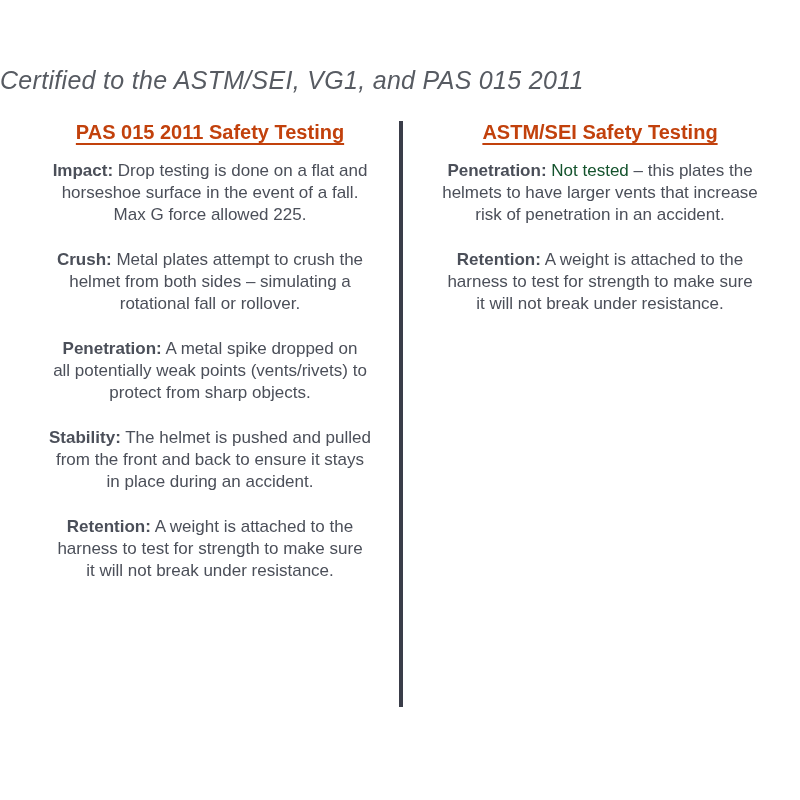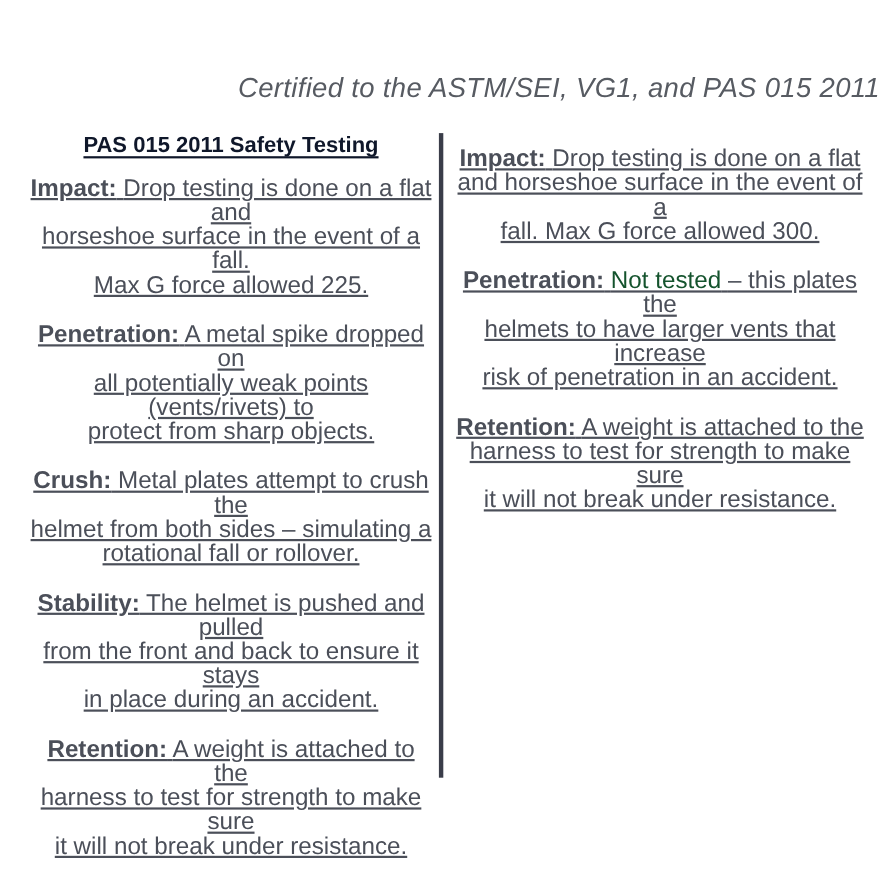--- a/index.html
+++ b/index.html
@@ -15,21 +15,21 @@
     color: #4b4f59;
   }
   .page {
     width: 800px;
     height: 800px;
     position: relative;
   }
   .main-title {
     margin: 0;
     padding-top: 66px;
-    text-align: right;
+    text-align: left;
     font-style: italic;
     font-weight: normal;
     font-size: 25px;
     letter-spacing: 0.3px;
     color: #575b62;
   }
   .columns {
     display: flex;
     align-items: flex-start;
     margin-top: 26px;
@@ -45,31 +45,30 @@
     height: 586px;
     background: #3a3d49;
     margin-left: 5px;
     margin-right: 9px;
     flex: 0 0 auto;
   }
   .col-heading {
     margin: 0 0 16px 0;
     font-size: 20px;
     font-weight: bold;
-    color: #0f172a;
+    color: #c2410c;
     text-decoration: underline;
     text-decoration-thickness: 2px;
     text-underline-offset: 4px;
   }
   .test-para {
     margin: 12px 0 23px 0;
-    font-size: 22px;
+    font-size: 17px;
     line-height: 22px;
     white-space: pre-line;
-    text-decoration: underline;
   }
   .test-label {
     font-weight: bold;
   }
   .red-flag {
     color: #14532d;
   }
   .footer-para {
     margin: 0;
     font-size: 17px;
@@ -91,45 +90,43 @@
 
   <div class="columns">
 
     <div class="col col-left">
       <h2 class="col-heading">PAS 015 2011 Safety Testing</h2>
 
       <p class="test-para"><strong class="test-label">Impact:</strong> <span>Drop testing is done on a flat and
 horseshoe surface in the event of a fall.
 Max G force allowed 225.</span></p>
 
+      <p class="test-para"><strong class="test-label">Crush:</strong> <span>Metal plates attempt to crush the
+helmet from both sides – simulating a
+rotational fall or rollover.</span></p>
+
       <p class="test-para"><strong class="test-label">Penetration:</strong> <span>A metal spike dropped on
 all potentially weak points (vents/rivets) to
 protect from sharp objects.</span></p>
-
-      <p class="test-para"><strong class="test-label">Crush:</strong> <span>Metal plates attempt to crush the
-helmet from both sides – simulating a
-rotational fall or rollover.</span></p>
 
       <p class="test-para"><strong class="test-label">Stability:</strong> <span>The helmet is pushed and pulled
 from the front and back to ensure it stays
 in place during an accident.</span></p>
 
       <p class="test-para"><strong class="test-label">Retention:</strong> <span>A weight is attached to the
 harness to test for strength to make sure
 it will not break under resistance.</span></p>
 
     </div>
 
     <div class="divider"></div>
 
     <div class="col col-right">
+      <h2 class="col-heading">ASTM/SEI Safety Testing</h2>
 
-      <p class="test-para"><strong class="test-label">Impact:</strong> <span>Drop testing is done on a flat
-and horseshoe surface in the event of a
-fall. Max G force allowed 300.</span></p>
 
       <p class="test-para"><strong class="test-label">Penetration:</strong> <span class="red-flag">Not tested</span> <span>– this plates the
 helmets to have larger vents that increase
 risk of penetration in an accident.</span></p>
 
 
 
       <p class="test-para"><strong class="test-label">Retention:</strong> <span>A weight is attached to the
 harness to test for strength to make sure
 it will not break under resistance.</span></p>

